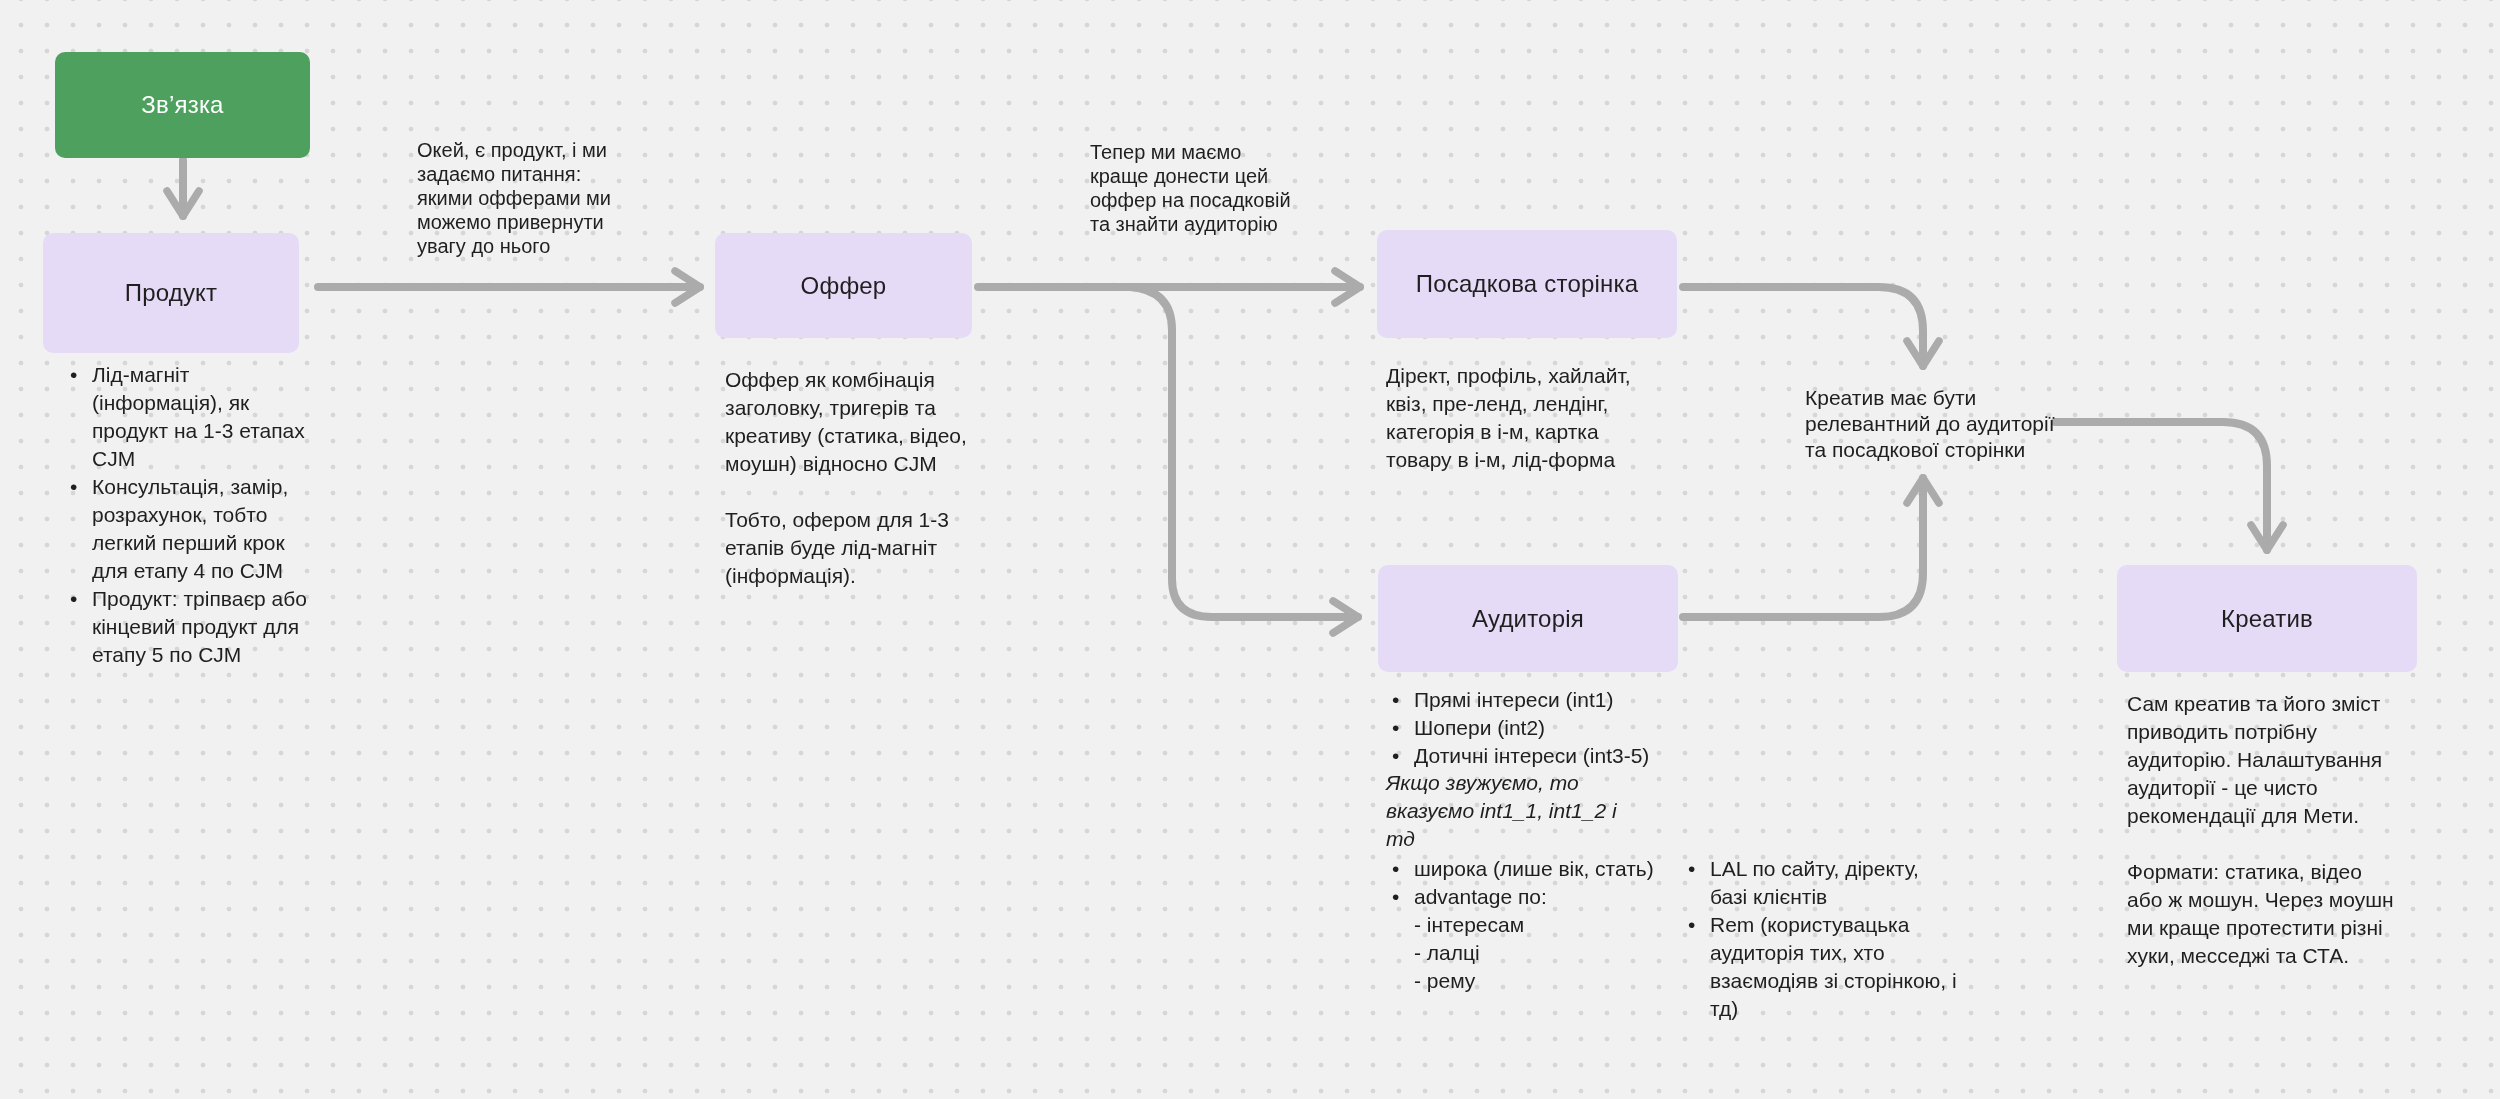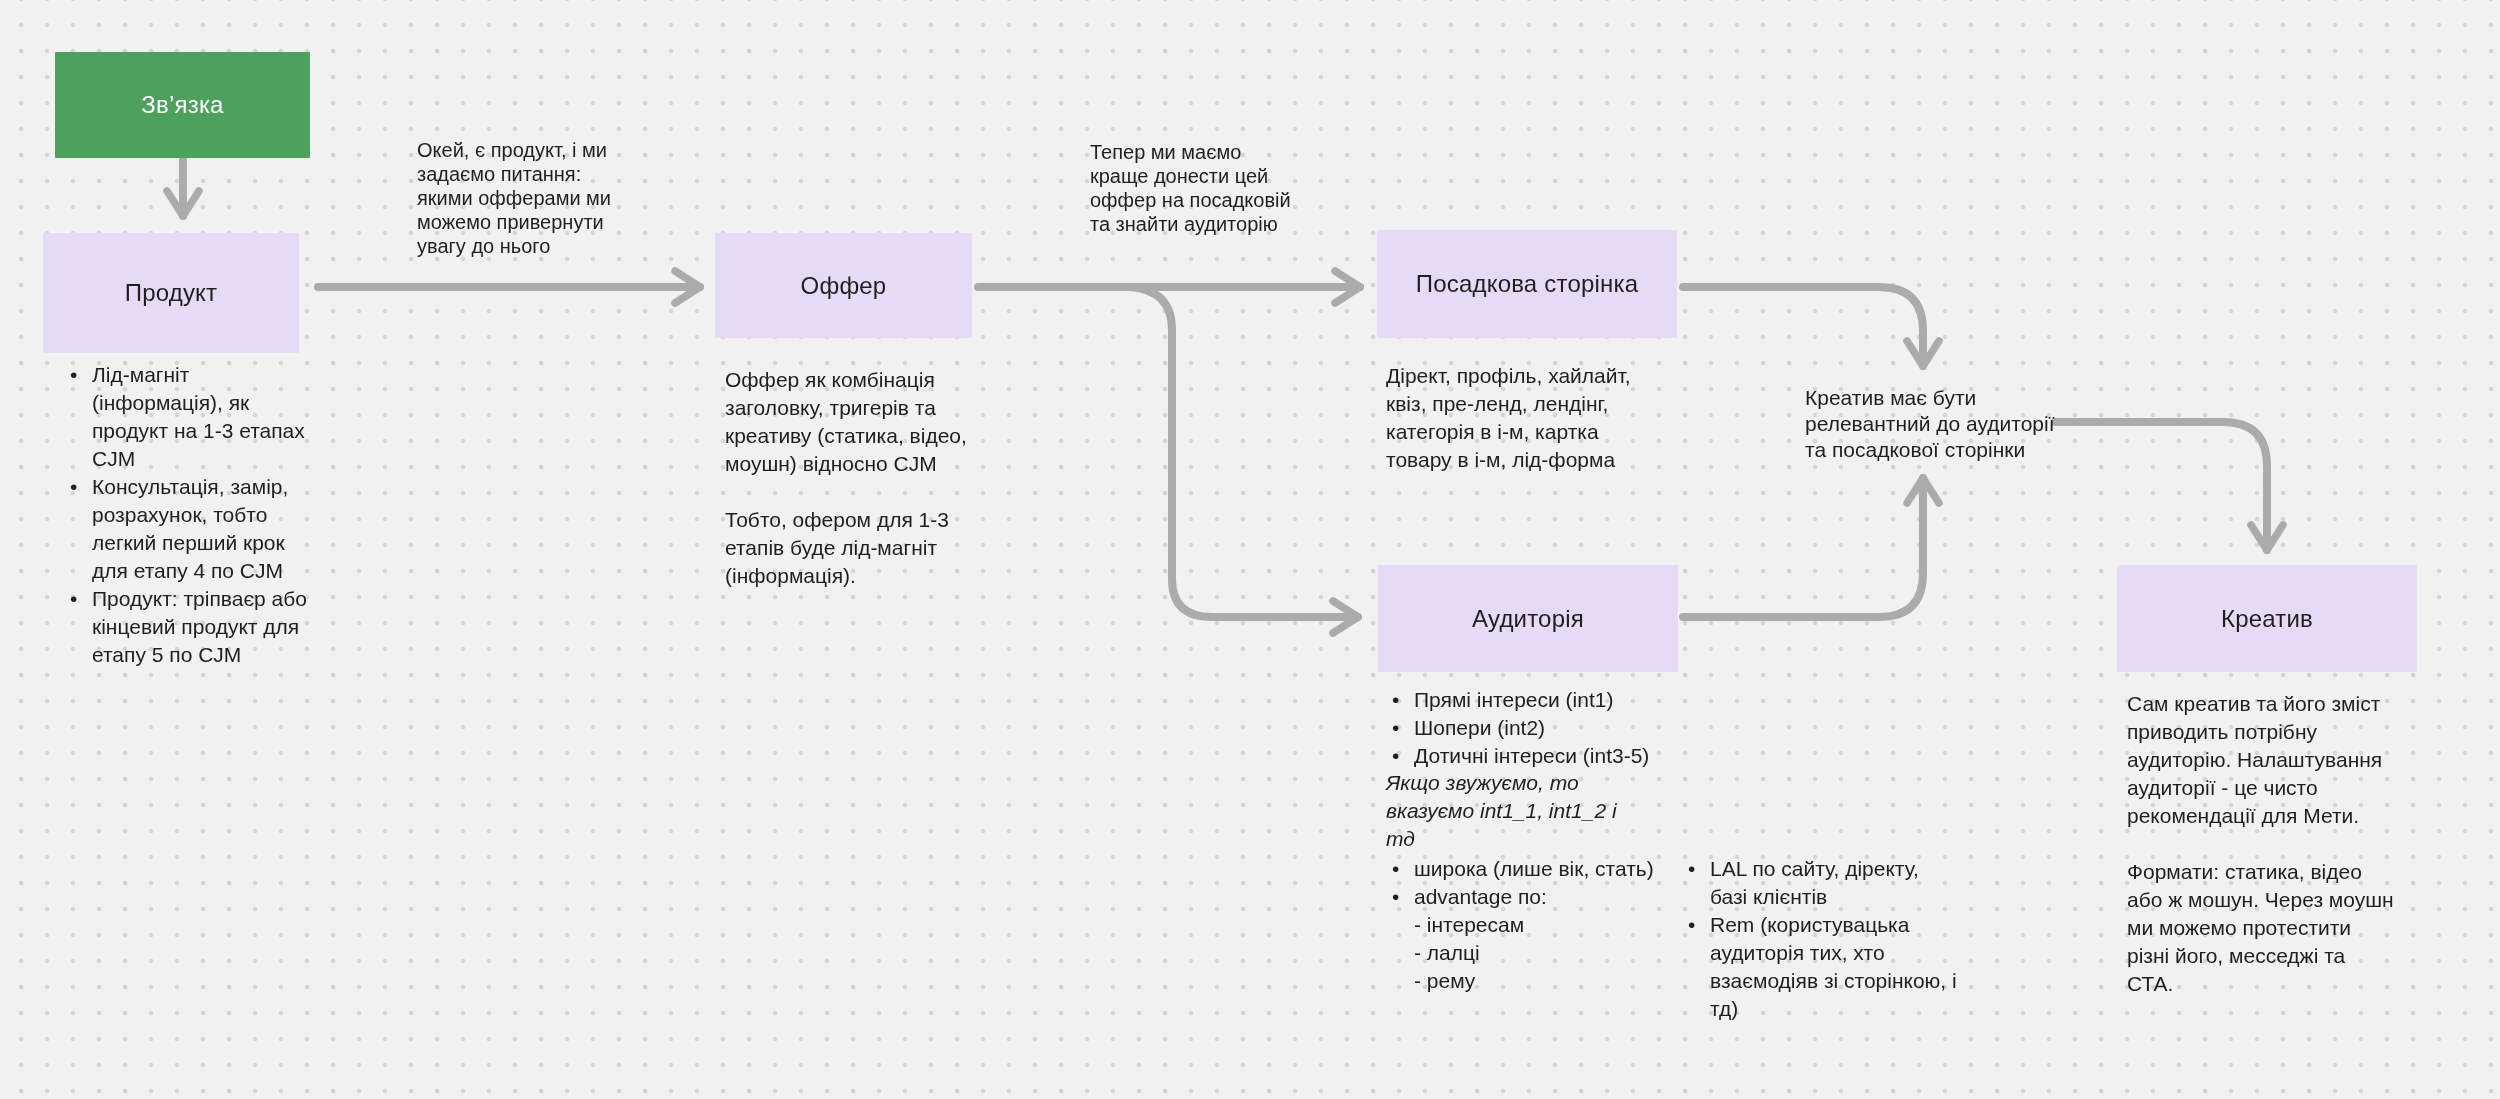--- a/index.html
+++ b/index.html
@@ -10,21 +10,21 @@
     background-image:radial-gradient(circle,#d6d6d6 2px,transparent 2.7px);
     background-size:26px 26px;
     background-position:8px 12px;
     font-family:"Liberation Sans","DejaVu Sans",sans-serif;
     color:#1f1f1f;
     overflow:hidden;
   }
   .connectors{position:absolute;left:0;top:0;}
   .node{
     position:absolute;
-    border-radius:1px;
+    border-radius:10px;
     display:flex;align-items:center;justify-content:center;
     font-size:24px;font-weight:500;letter-spacing:.2px;
     text-align:center;
   }
   .node-green{color:#ffffff;}
   .ann{position:absolute;font-size:20px;line-height:24px;}
   .ann-lg{font-size:21px;line-height:26px;}
   .note{position:absolute;font-size:21px;line-height:28px;}
   .note p{margin:0 0 28px 0;}
   .note p:last-child{margin-bottom:0;}
@@ -119,16 +119,16 @@
     </li>
   </ul>
 
   <ul class="note blist" style="left:1678px;top:855px;width:280px;">
     <li>LAL по сайту, діректу, базі клієнтів</li>
     <li>Rem (користувацька аудиторія тих, хто взаємодіяв зі сторінкою, і тд)</li>
   </ul>
 
   <div class="note" style="left:2127px;top:690px;width:268px;">
     <p>Сам креатив та його зміст приводить потрібну аудиторію. Налаштування аудиторії - це чисто рекомендації для Мети.</p>
-    <p>Формати: статика, відео або ж мошун. Через моушн ми можемо протестити різні його, месседжі та СТА.</p>
+    <p>Формати: статика, відео або ж мошун. Через моушн ми краще протестити різні хуки, месседжі та СТА.</p>
   </div>
 
 </div>
 
 </body></html>

